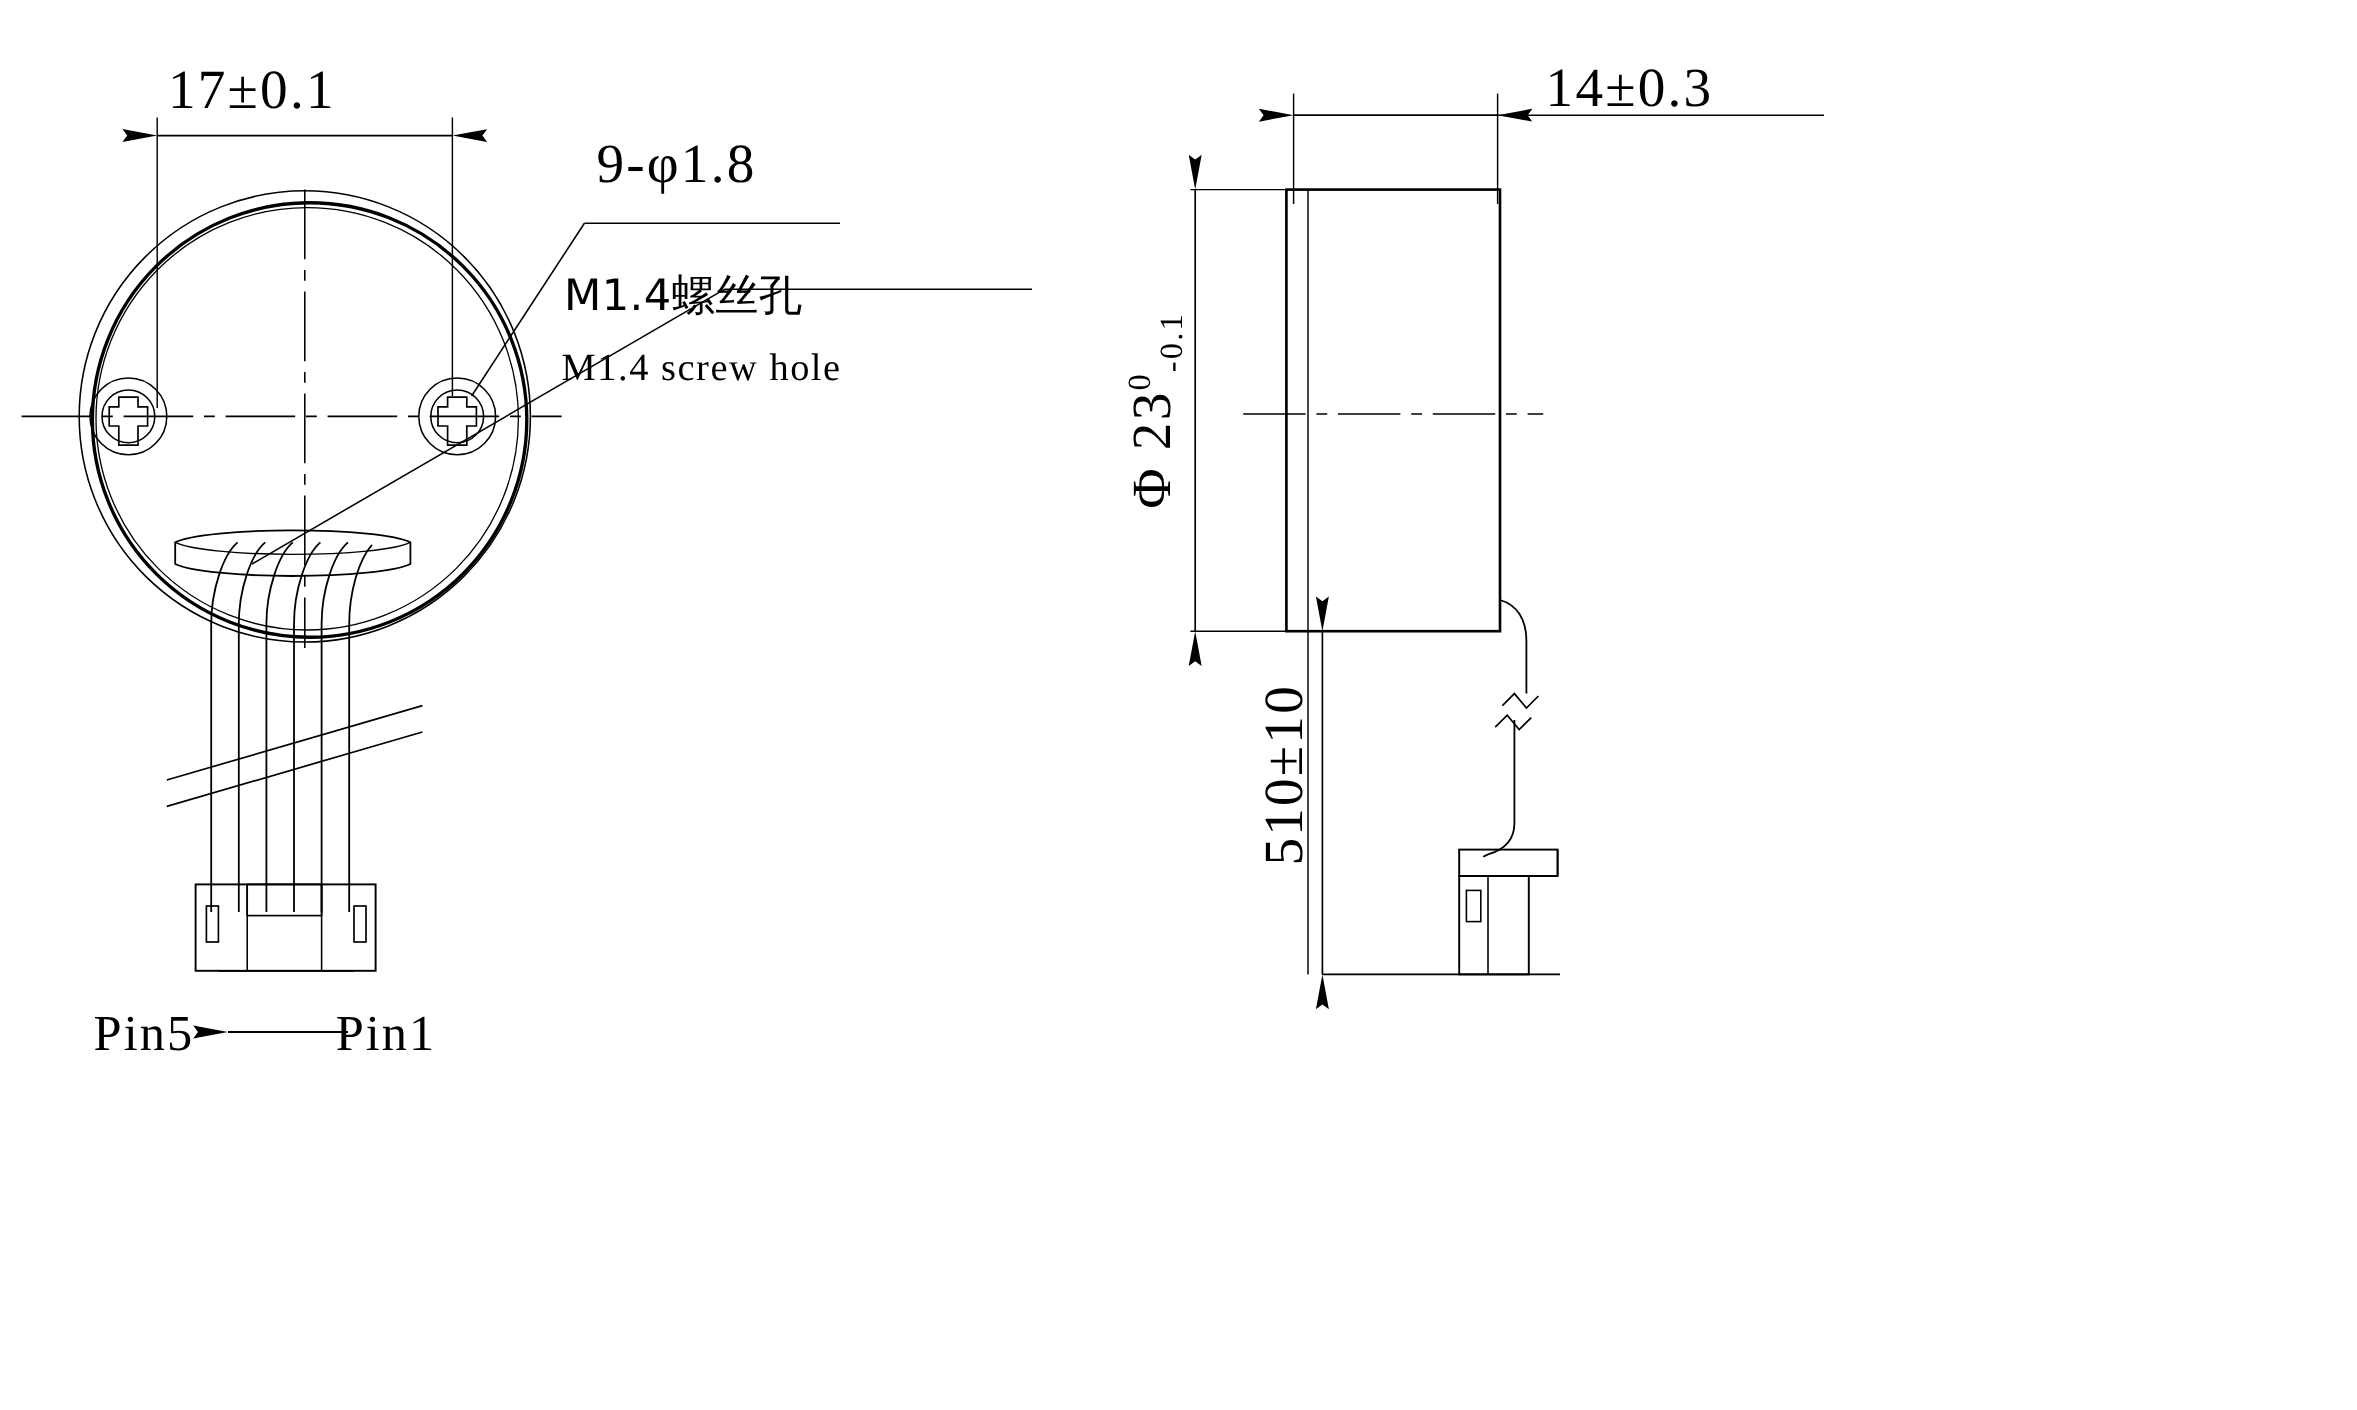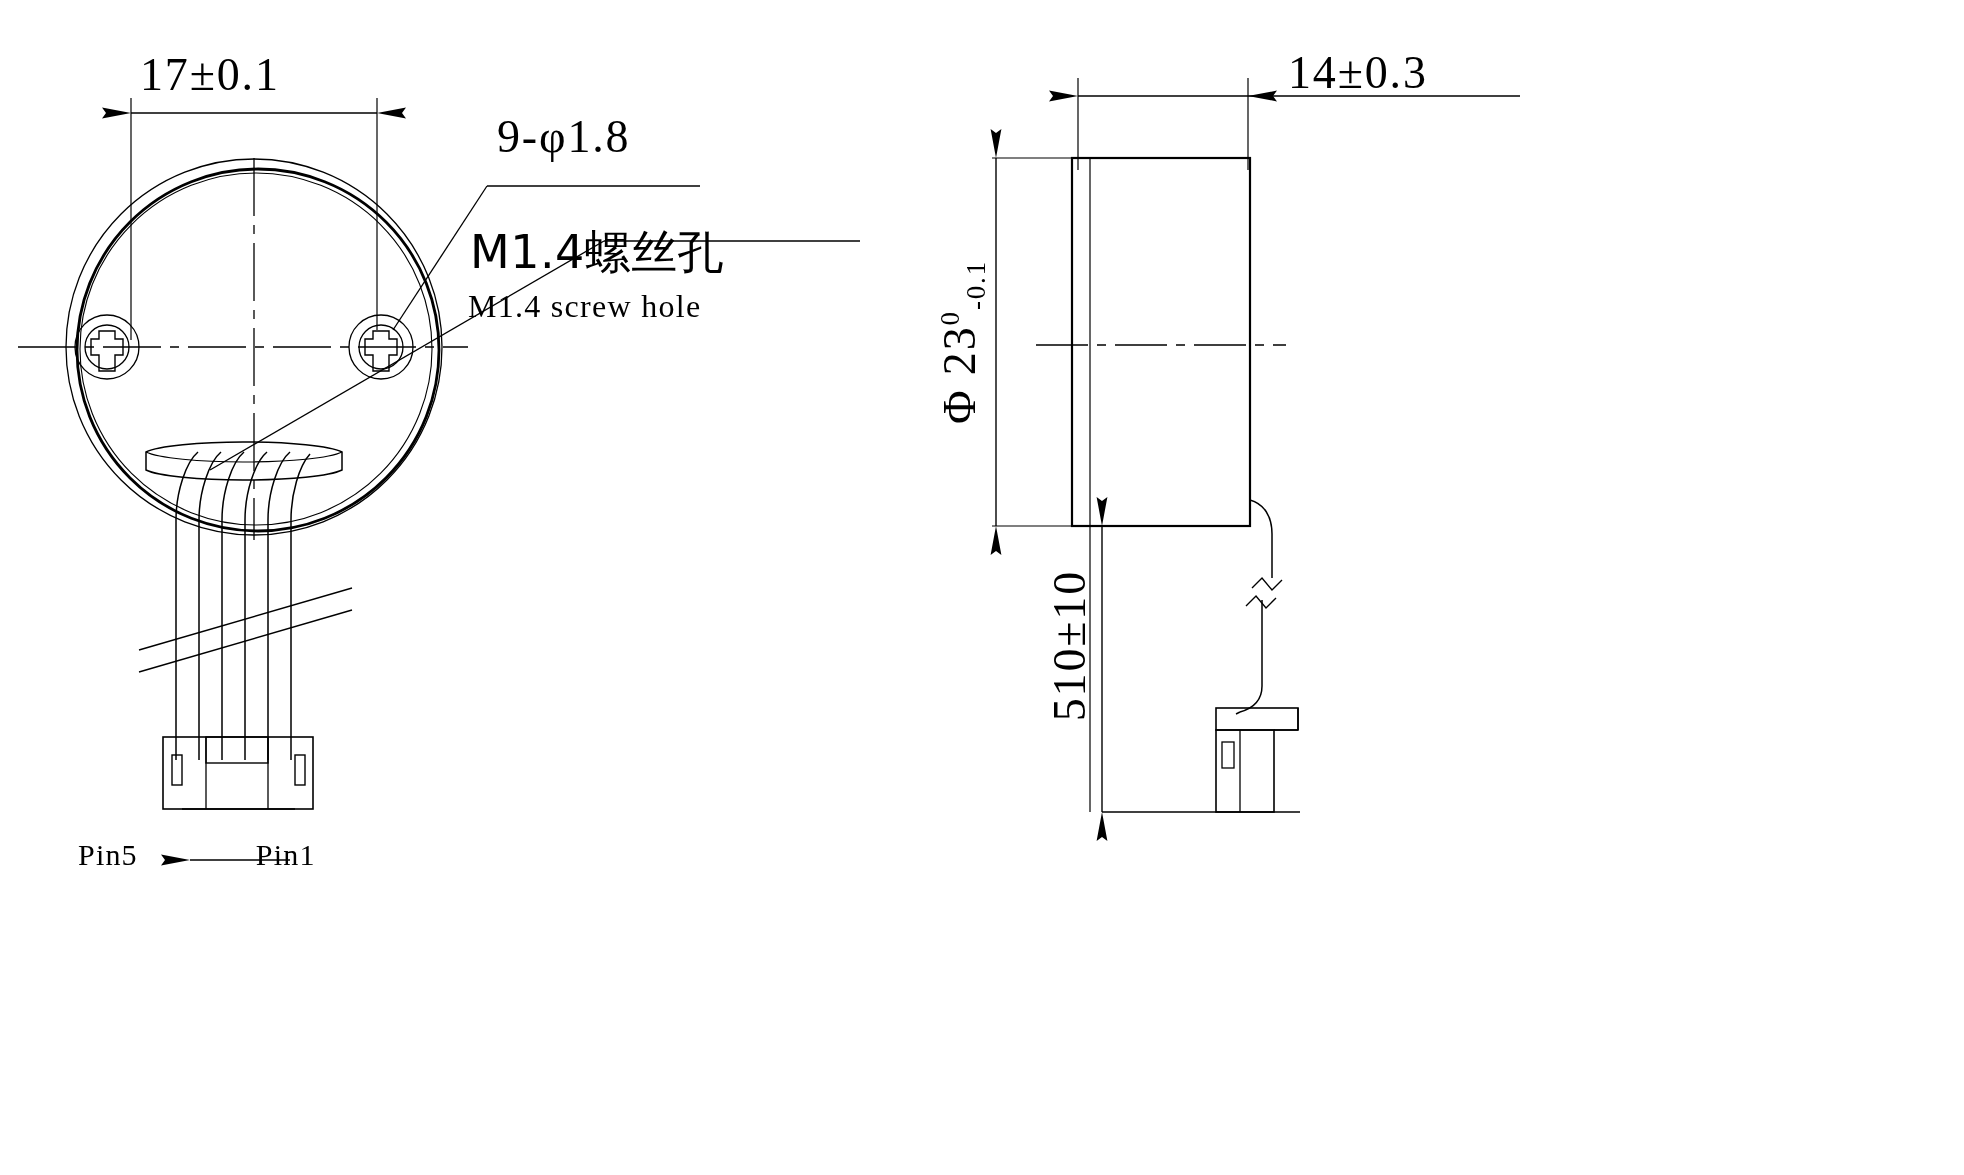--- a/index.html
+++ b/index.html
@@ -4,23 +4,23 @@
 <style>
   html,body{margin:0;padding:0;background:#ffffff;}
   body{width:1964px;height:1175px;position:relative;overflow:hidden;
        font-family:"Liberation Serif","DejaVu Serif",serif;color:#000;}
   .stage{position:absolute;left:0;top:0;width:1674px;height:1175px;}
   svg{position:absolute;left:0;top:0;width:1964px;height:1175px;}
   .lbl{position:absolute;white-space:nowrap;font-family:"Liberation Serif","DejaVu Serif",serif;
        color:#000;letter-spacing:0.04em;}
   .d17{left:140px;top:48px;font-size:46px;}
   .dphi{left:497px;top:110px;font-size:46px;}
-  .dcn{left:470px;top:222px;font-size:46px;font-family:"DejaVu Sans",sans-serif;letter-spacing:0.01em;}
+  .dcn{left:470px;top:222px;font-size:36px;font-family:"DejaVu Sans",sans-serif;letter-spacing:0.01em;}
   .den{left:468px;top:288px;font-size:32px;}
-  .dpin{left:78px;top:838px;font-size:30px;}
+  .dpin{left:78px;top:838px;font-size:42px;}
   .d11{left:1288px;top:46px;font-size:46px;}
   .d23{left:933px;top:260px;font-size:46px;transform-origin:left top;
        transform:rotate(-90deg) translate(-100%,0);}
   .d23 sup{font-size:27px;vertical-align:super;}
   .d23 sub{font-size:27px;vertical-align:sub;}
   .d510{left:1043px;top:570px;font-size:46px;transform-origin:left top;
         transform:rotate(-90deg) translate(-100%,0);}
 </style>
 </head>
 <body>

